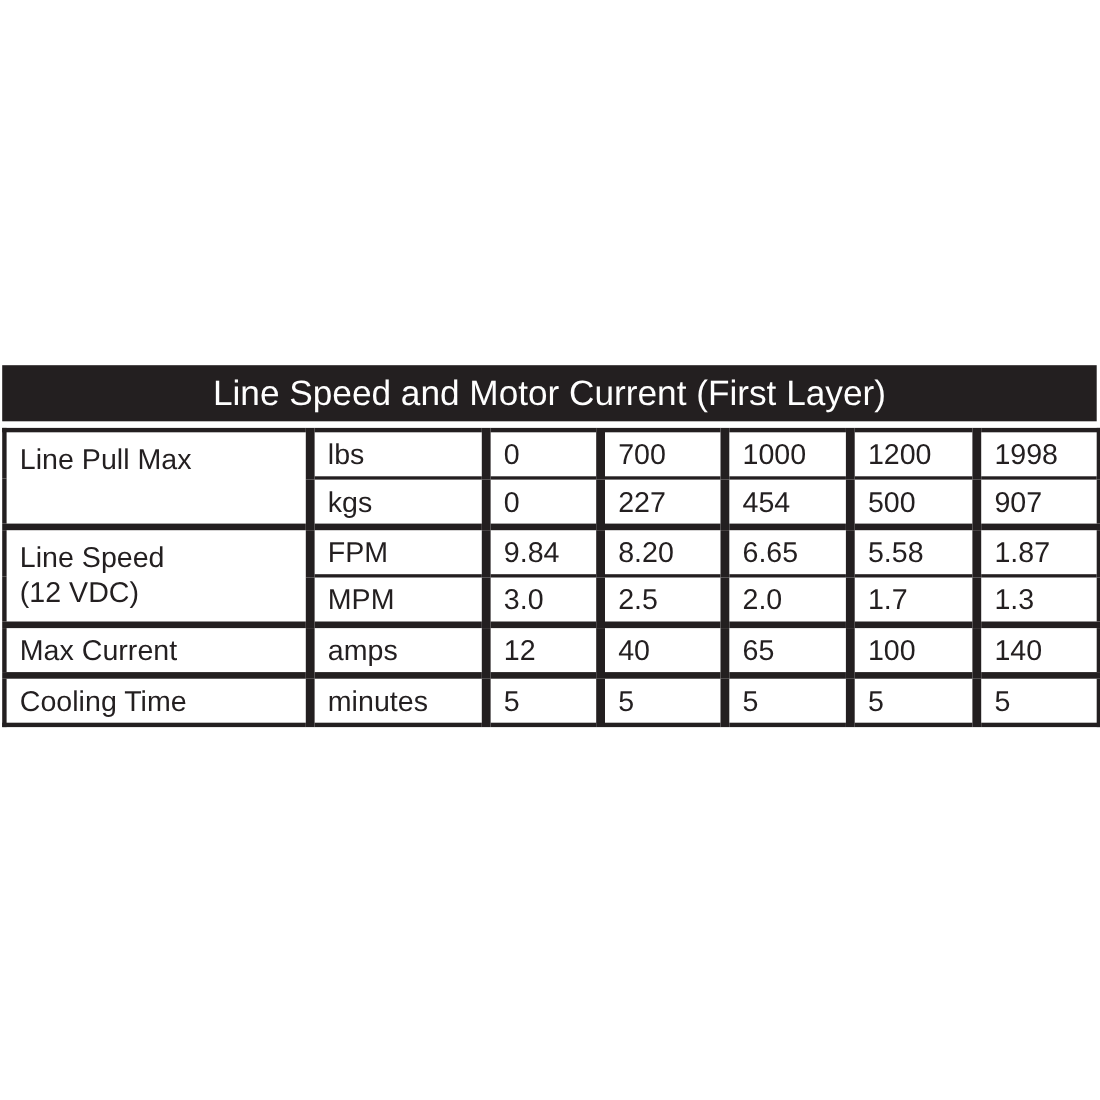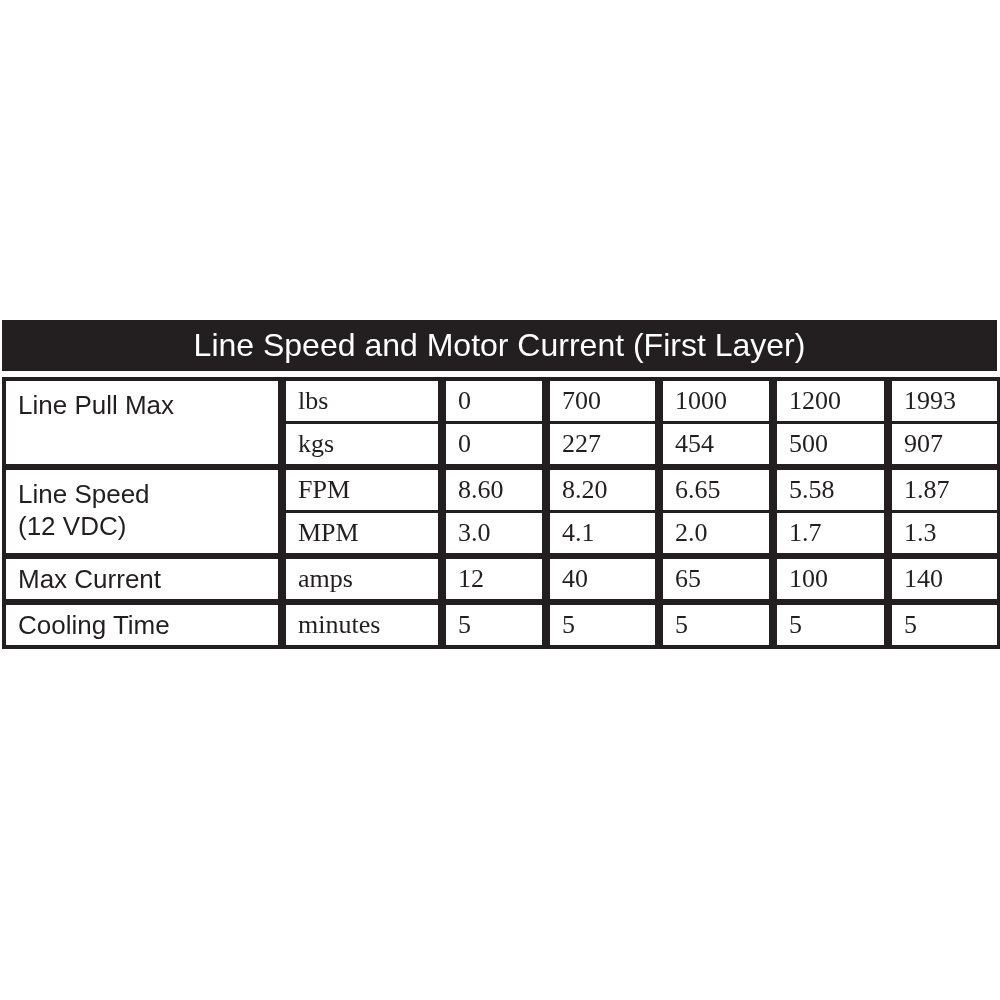--- a/index.html
+++ b/index.html
@@ -12,21 +12,21 @@
   }
   .stage {
     position: relative;
     width: 1000px;
     height: 1000px;
     overflow: hidden;
   }
   .spec {
     position: absolute;
     left: 2px;
-    top: 320px;
+    top: 332px;
     width: 995px;
   }
   .title-bar {
     height: 51px;
     background: var(--header-bg, #231f20);
     color: var(--header-text, #fefefe);
     display: flex;
     align-items: center;
     justify-content: center;
     font-size: 32px;
@@ -42,21 +42,21 @@
     background: #ffffff;
     color: var(--ink, #231f20);
     height: 40px;
     font-size: 26px;
     padding: 0 4px 0 12px;
     vertical-align: middle;
     overflow: hidden;
     white-space: nowrap;
   }
   
-  td.unit, td.val { border-left-width: 8px; font-family: Liberation Serif, serif; }
+  td.unit, td.val { border-left-width: 8px; }
   
   tr.first td { border-top-width: 4px; }
   tr.last td, td.lbl-last { border-bottom-width: 4px; }
   td.lbl { border-left-width: 4px; }
   td:last-child { border-right-width: 4px; }
   
   td.gb { border-bottom-width: 6px; }
   
   td.lbl2 {
     vertical-align: top;
@@ -86,44 +86,44 @@
         <col style="width:111px">
       </colgroup>
       <tbody>
         <tr class="first">
           <td class="lbl lbl2 gb" rowspan="2">Line Pull Max</td>
           <td class="unit">lbs</td>
           <td class="val">0</td>
           <td class="val">700</td>
           <td class="val">1000</td>
           <td class="val">1200</td>
-          <td class="val">1993</td>
+          <td class="val">1998</td>
         </tr>
         <tr>
           <td class="unit gb">kgs</td>
           <td class="val gb">0</td>
           <td class="val gb">227</td>
           <td class="val gb">454</td>
           <td class="val gb">500</td>
           <td class="val gb">907</td>
         </tr>
         <tr>
           <td class="lbl lbl2 gb" rowspan="2">Line Speed
 (12 VDC)</td>
           <td class="unit">FPM</td>
-          <td class="val">8.60</td>
+          <td class="val">9.84</td>
           <td class="val">8.20</td>
           <td class="val">6.65</td>
           <td class="val">5.58</td>
           <td class="val">1.87</td>
         </tr>
         <tr>
           <td class="unit gb">MPM</td>
           <td class="val gb">3.0</td>
-          <td class="val gb">4.1</td>
+          <td class="val gb">2.5</td>
           <td class="val gb">2.0</td>
           <td class="val gb">1.7</td>
           <td class="val gb">1.3</td>
         </tr>
         <tr>
           <td class="lbl gb">Max Current</td>
           <td class="unit gb">amps</td>
           <td class="val gb">12</td>
           <td class="val gb">40</td>
           <td class="val gb">65</td>

